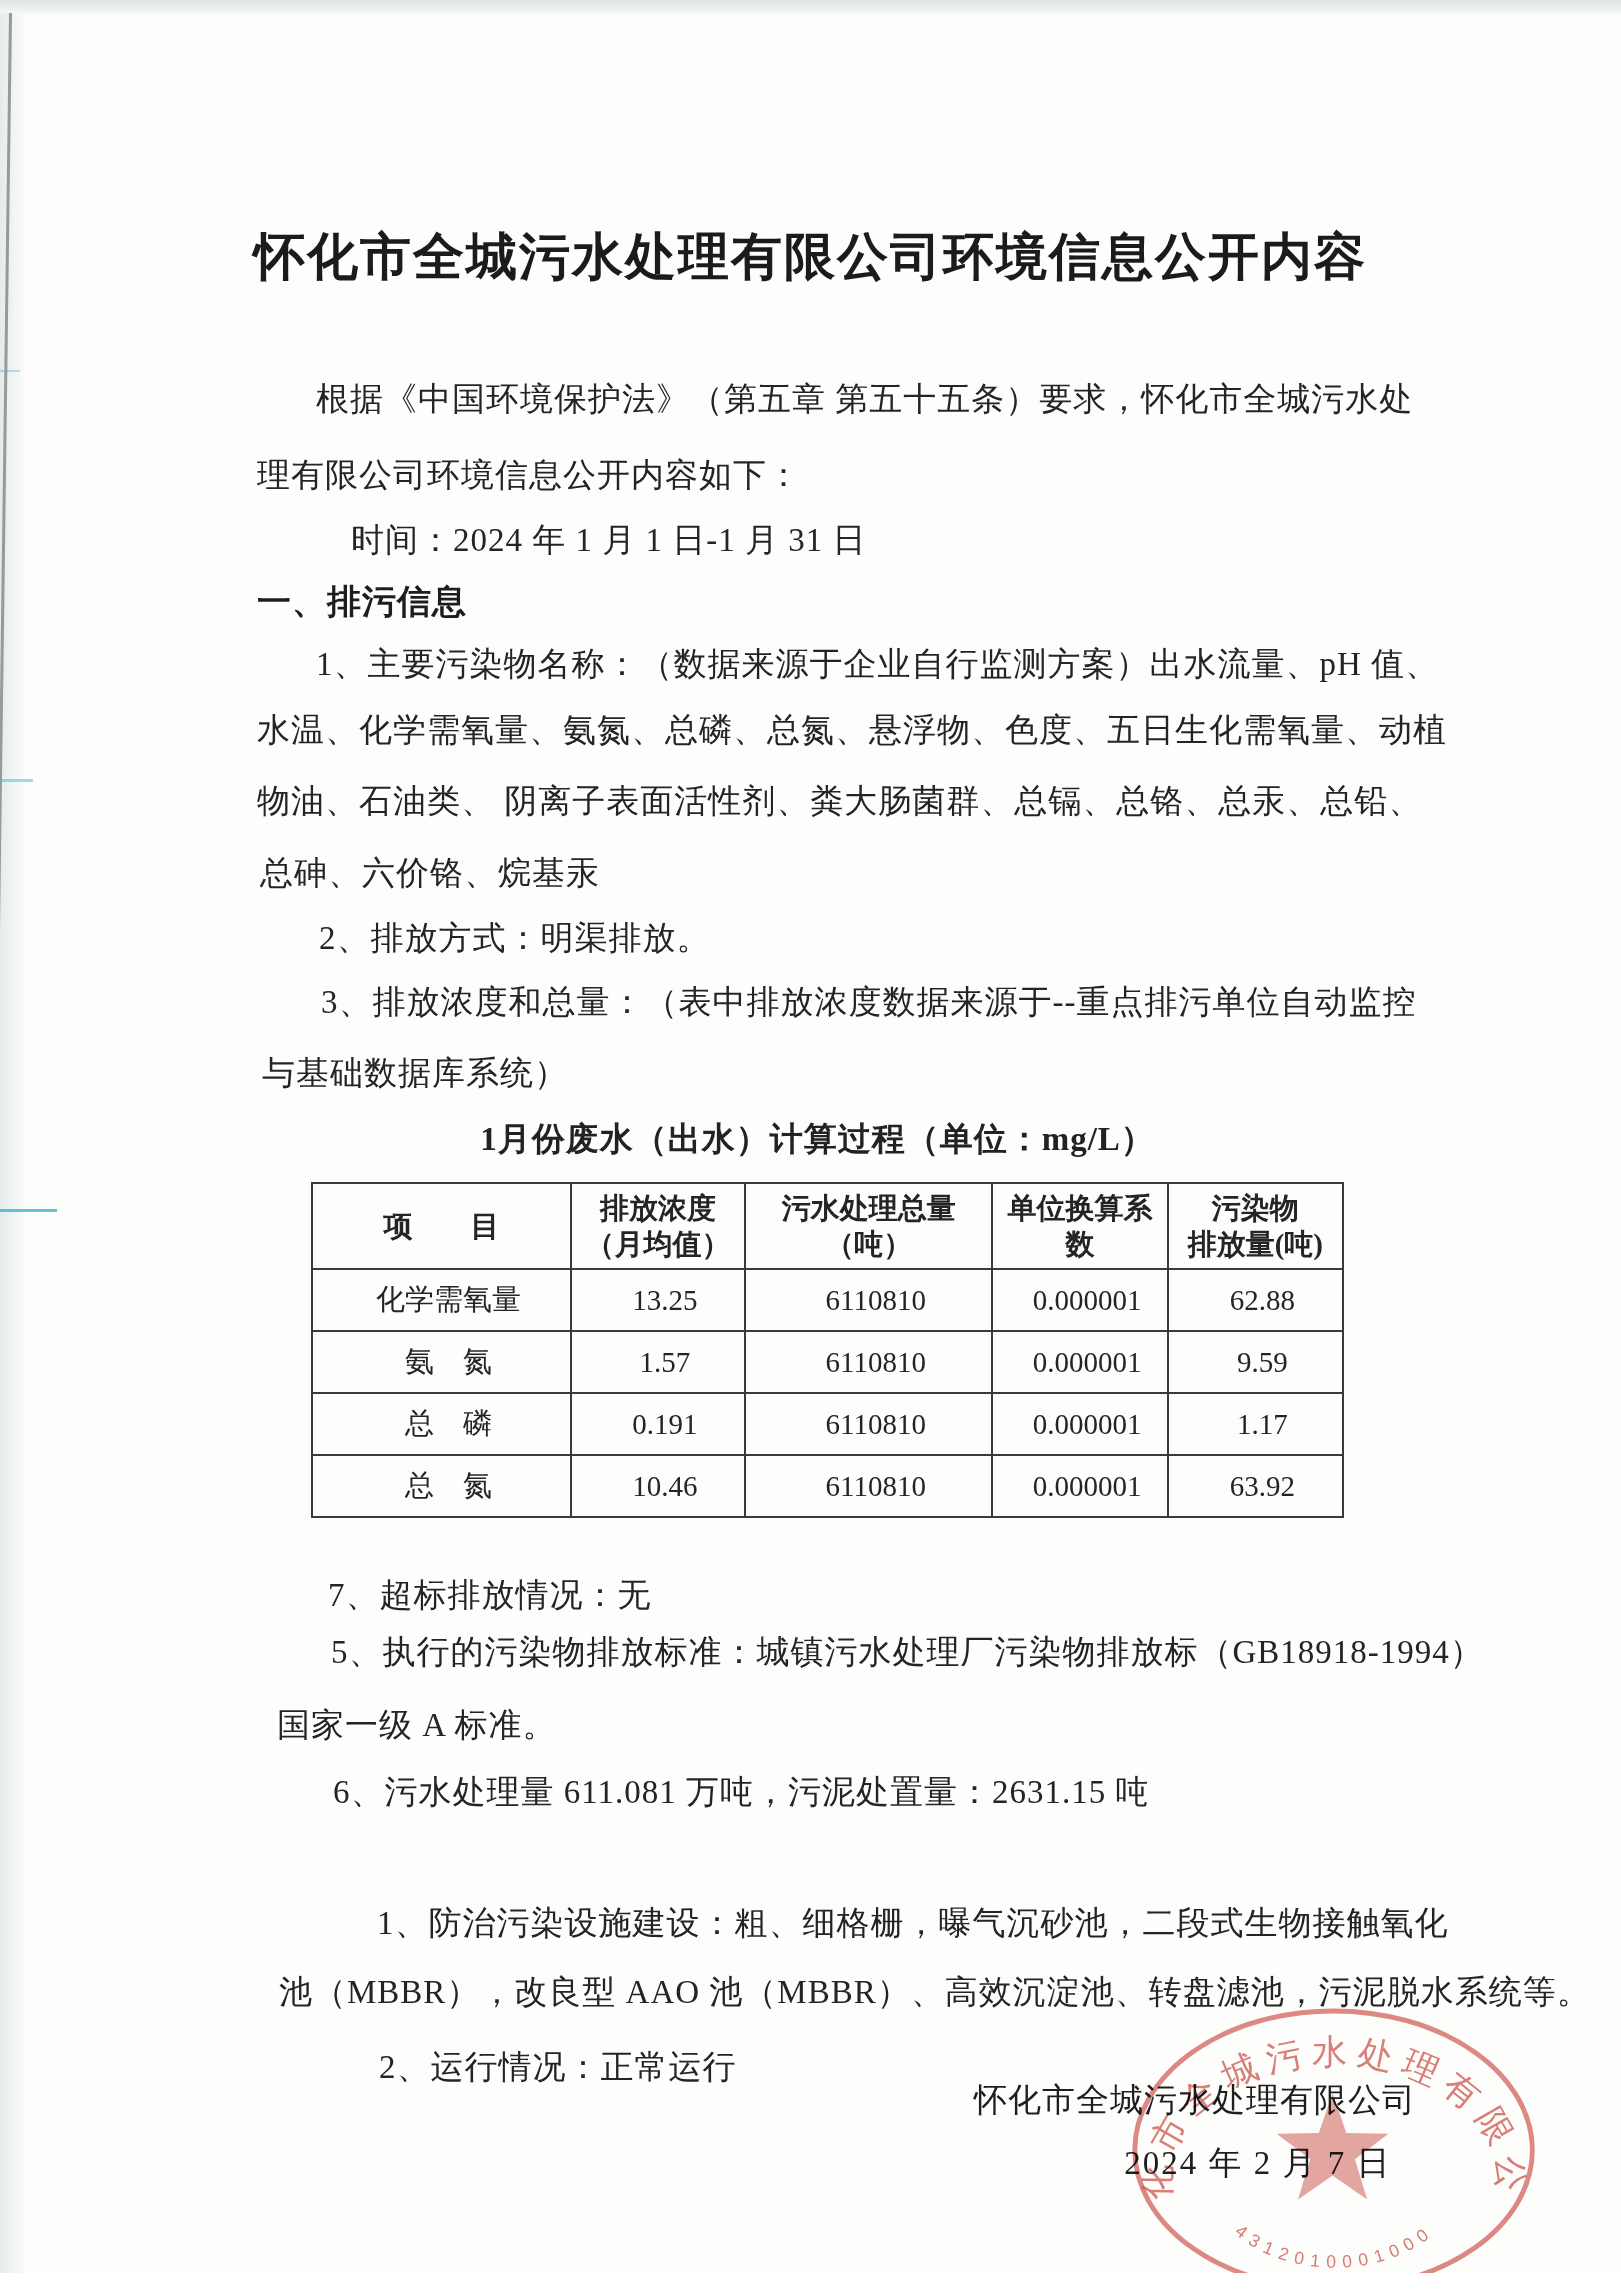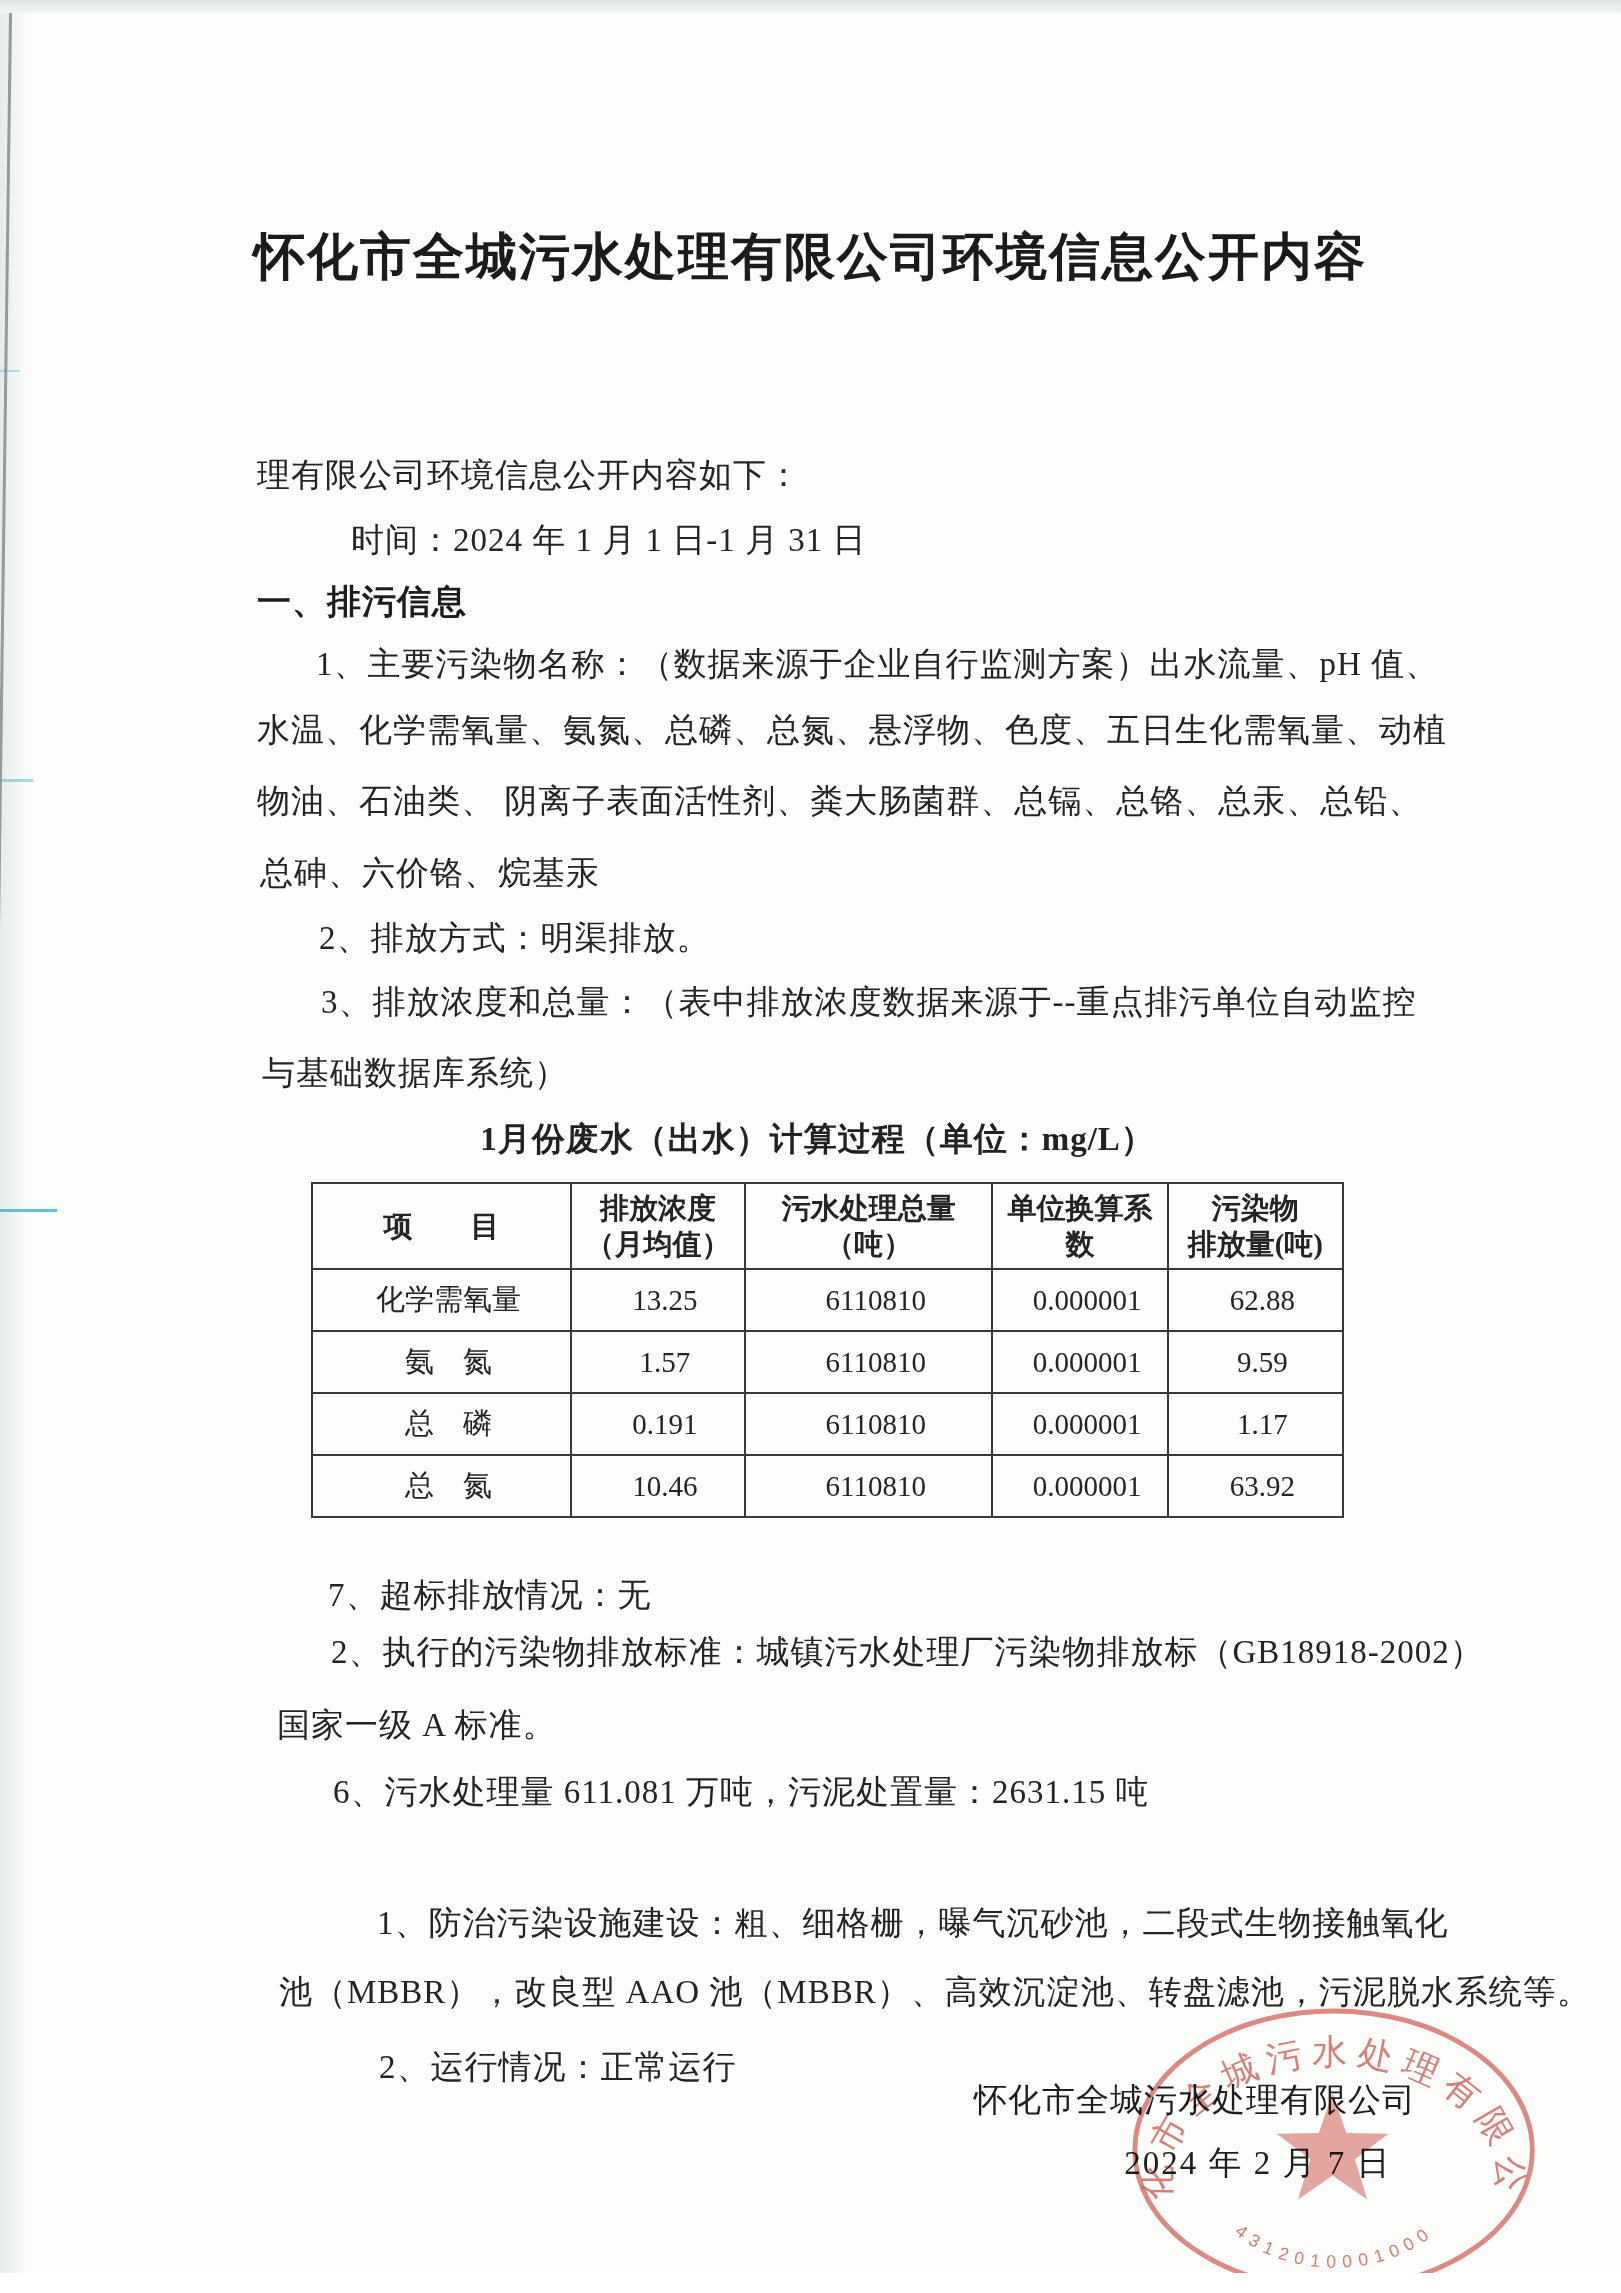--- a/index.html
+++ b/index.html
@@ -66,20 +66,21 @@
 
   <div class="edge-top"></div>
   <div class="edge-tint"></div>
   <div class="edge-line"></div>
   <div class="tick tick1"></div>
   <div class="tick tick2"></div>
   <div class="tick tick3"></div>
 
   <div class="doc-title">怀化市全城污水处理有限公司环境信息公开内容</div>
 
+  <div class="line" style="left:316px;top:377px">根据《中国环境保护法》（第五章 第五十五条）要求，怀化市全城污水处</div>
   <div class="line" style="left:257px;top:453px">理有限公司环境信息公开内容如下：</div>
   <div class="line" style="left:351px;top:518px">时间：2024 年 1 月 1 日-1 月 31 日</div>
 
   <div class="hline" style="left:257px;top:579px">一、排污信息</div>
   <div class="line" style="left:316px;top:642px">1、主要污染物名称：（数据来源于企业自行监测方案）出水流量、pH 值、</div>
   <div class="line" style="left:257px;top:708px">水温、化学需氧量、氨氮、总磷、总氮、悬浮物、色度、五日生化需氧量、动植</div>
   <div class="line" style="left:257px;top:779px">物油、石油类、 阴离子表面活性剂、粪大肠菌群、总镉、总铬、总汞、总铅、</div>
   <div class="line" style="left:260px;top:851px">总砷、六价铬、烷基汞</div>
   <div class="line" style="left:319px;top:916px">2、排放方式：明渠排放。</div>
   <div class="line" style="left:321px;top:980px">3、排放浓度和总量：（表中排放浓度数据来源于--重点排污单位自动监控</div>
@@ -145,21 +146,21 @@
         <td>总　氮</td>
         <td>10.46</td>
         <td>6110810</td>
         <td>0.000001</td>
         <td>63.92</td>
       </tr>
     </tbody>
   </table>
 
   <div class="line" style="left:328px;top:1573px">7、超标排放情况：无</div>
-  <div class="line" style="left:331px;top:1630px">2、执行的污染物排放标准：城镇污水处理厂污染物排放标（GB18918-2002）</div>
+  <div class="line" style="left:331px;top:1630px">5、执行的污染物排放标准：城镇污水处理厂污染物排放标（GB18918-1994）</div>
   <div class="line" style="left:277px;top:1703px">国家一级 A 标准。</div>
   <div class="line" style="left:333px;top:1770px">6、污水处理量 611.081 万吨，污泥处置量：2631.15 吨</div>
 
   <div class="line" style="left:377px;top:1901px">1、防治污染设施建设：粗、细格栅，曝气沉砂池，二段式生物接触氧化</div>
   <div class="line" style="left:279px;top:1970px">池（MBBR），改良型 AAO 池（MBBR）、高效沉淀池、转盘滤池，污泥脱水系统等。</div>
   <div class="line" style="left:379px;top:2045px">2、运行情况：正常运行</div>
 
   <div class="sig">
     <div class="company">怀化市全城污水处理有限公司</div>
     <div class="date">2024 年 2 月 7 日</div>

